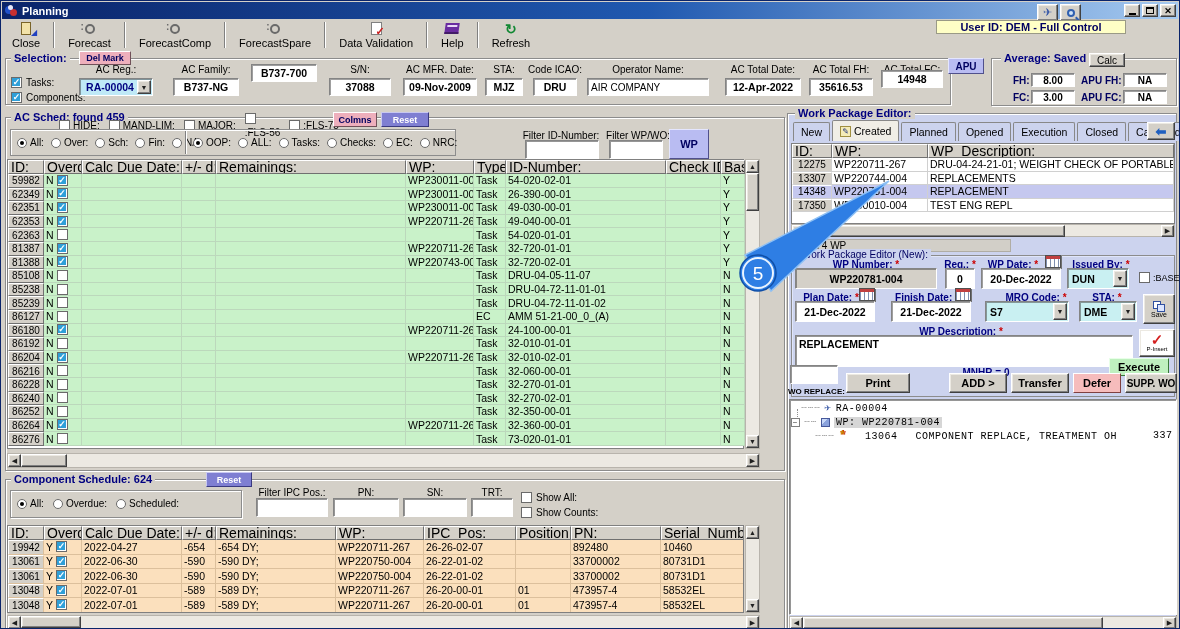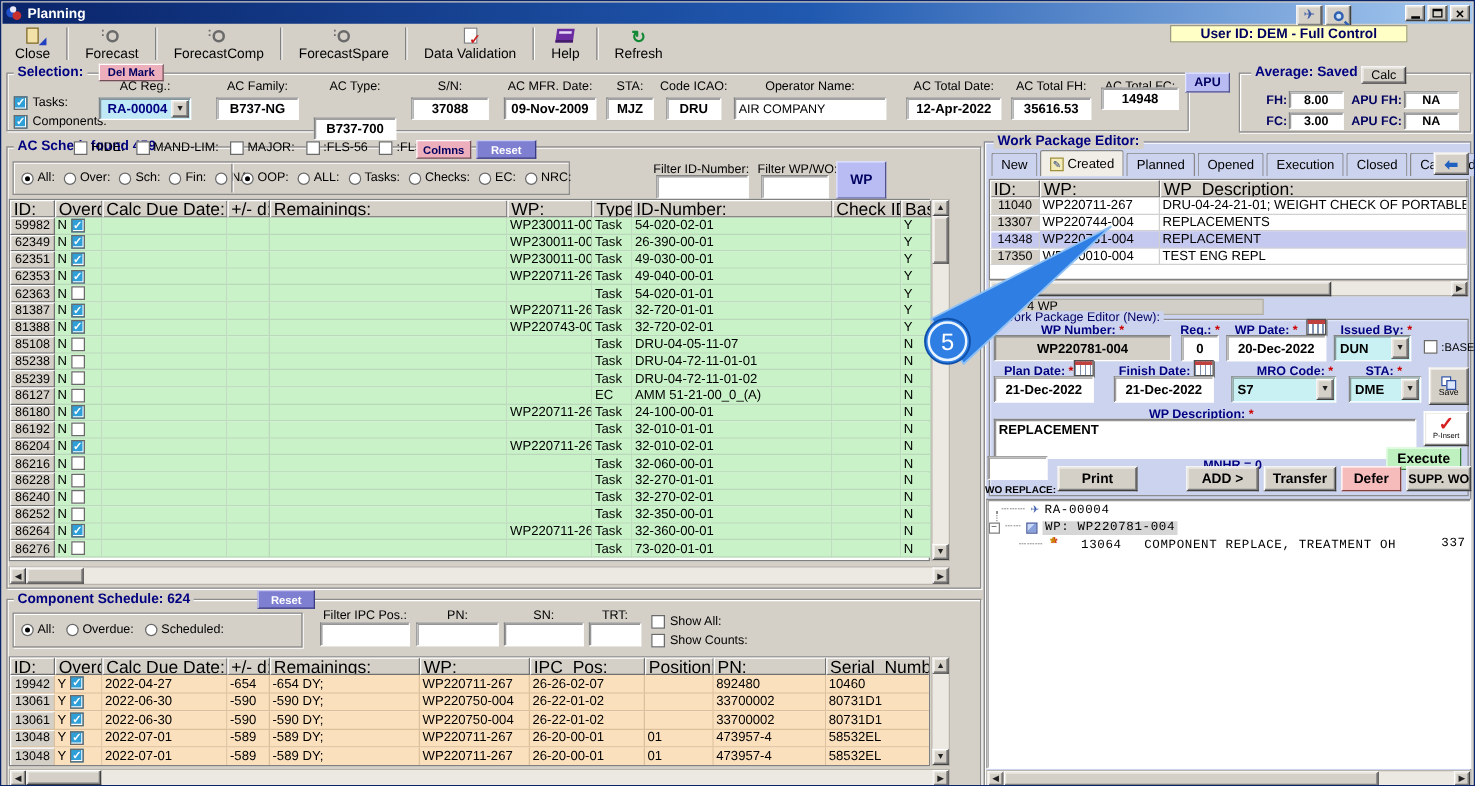--- a/index.html
+++ b/index.html
@@ -193,21 +193,21 @@
     </div>
   <div id="sel-fields">
       <span class="lbl" style="position: absolute; left: 115px; top: 63px; transform: translateX(-50%);">AC Reg.:</span>
       <div class="field" style="left: 78px; top: 77px; width: 74px; background: rgb(191, 233, 247);">
         <span style="color: rgb(0, 0, 128); margin-right: 12px;">RA-00004</span>
         <span class="combo-arrow btn3d">▼</span>
       </div>
       <span class="lbl" style="position: absolute; left: 205px; top: 63px; transform: translateX(-50%);">AC Family:</span>
       <div class="field" style="left: 172px; top: 77px; width: 66px;">B737-NG</div>
       <span class="lbl" style="position: absolute; left: 283px; top: 63px; transform: translateX(-50%);">AC Type:</span>
-      <div class="field" style="left: 250px; top: 93px; width: 66px;">B737-700</div>
+      <div class="field" style="left: 250px; top: 63px; width: 66px;">B737-700</div>
       <span class="lbl" style="position: absolute; left: 359px; top: 63px; transform: translateX(-50%);">S/N:</span>
       <div class="field" style="left: 328px; top: 77px; width: 62px;">37088</div>
       <span class="lbl" style="position: absolute; left: 439px; top: 63px; transform: translateX(-50%);">AC MFR. Date:</span>
       <div class="field" style="left: 402px; top: 77px; width: 74px;">09-Nov-2009</div>
       <span class="lbl" style="position: absolute; left: 503px; top: 63px; transform: translateX(-50%);">STA:</span>
       <div class="field" style="left: 484px; top: 77px; width: 38px;">MJZ</div>
       <span class="lbl" style="position: absolute; left: 554px; top: 63px; transform: translateX(-50%);">Code ICAO:</span>
       <div class="field" style="left: 532px; top: 77px; width: 44px;">DRU</div>
       <span class="lbl" style="position: absolute; left: 647px; top: 63px; transform: translateX(-50%);">Operator Name:</span>
       <div class="field left" style="left: 586px; top: 77px; width: 122px;">AIR COMPANY</div>
@@ -242,21 +242,21 @@
         <span class="lbl">HIDE:</span>
       </span>
       <span style="display: flex; gap: 3px; align-items: center;">
         <span class="cbx"></span>
         <span class="lbl">MAND-LIM:</span>
       </span>
       <span style="display: flex; gap: 3px; align-items: center;">
         <span class="cbx"></span>
         <span class="lbl">MAJOR:</span>
       </span>
-      <span style="display: flex; gap: 3px; align-items: flex-start;">
+      <span style="display: flex; gap: 3px; align-items: flex-start; flex-direction: column;">
         <span class="cbx"></span>
         <span class="lbl">:FLS-56</span>
       </span>
       <span style="display: flex; gap: 3px; align-items: center;">
         <span class="cbx"></span>
         <span class="lbl">:FLS-75</span>
       </span>
     </div>
   <div class="pinkbtn" style="position:absolute;left:332px;top:111px;width:44px;height:15px">Colmns</div>
   <div class="bluebtn" style="position:absolute;left:380px;top:111px;width:48px;height:15px">Reset</div>
@@ -812,21 +812,21 @@
     </div>
   <div class="arrowbtn btn3d" style="position:absolute;left:1146px;top:121px;width:28px;height:18px">⬅</div>
 
   <div class="grid white" id="wp-grid" style="left:790px;top:142px;width:384px;height:81px;overflow:hidden">
       <div class="ghead">
         <div class="gh" style="width: 40px;">ID:</div>
         <div class="gh" style="width: 96px;">WP:</div>
         <div class="gh" style="width: 246px;">WP_Description:</div>
       </div>
       <div class="grow" style="height: 13.5px;">
-        <div class="gc rowhdr" style="width: 40px;">11040</div>
+        <div class="gc rowhdr" style="width: 40px;">12275</div>
         <div class="gc " style="width: 96px;">WP220711-267</div>
         <div class="gc " style="width: 246px;">DRU-04-24-21-01; WEIGHT CHECK OF PORTABLE WATER FIRE E</div>
       </div>
       <div class="grow" style="height: 13.5px;">
         <div class="gc rowhdr" style="width: 40px;">13307</div>
         <div class="gc " style="width: 96px;">WP220744-004</div>
         <div class="gc " style="width: 246px;">REPLACEMENTS</div>
       </div>
       <div class="grow sel" style="height: 13.5px;">
         <div class="gc rowhdr" style="width: 40px;">14348</div>

